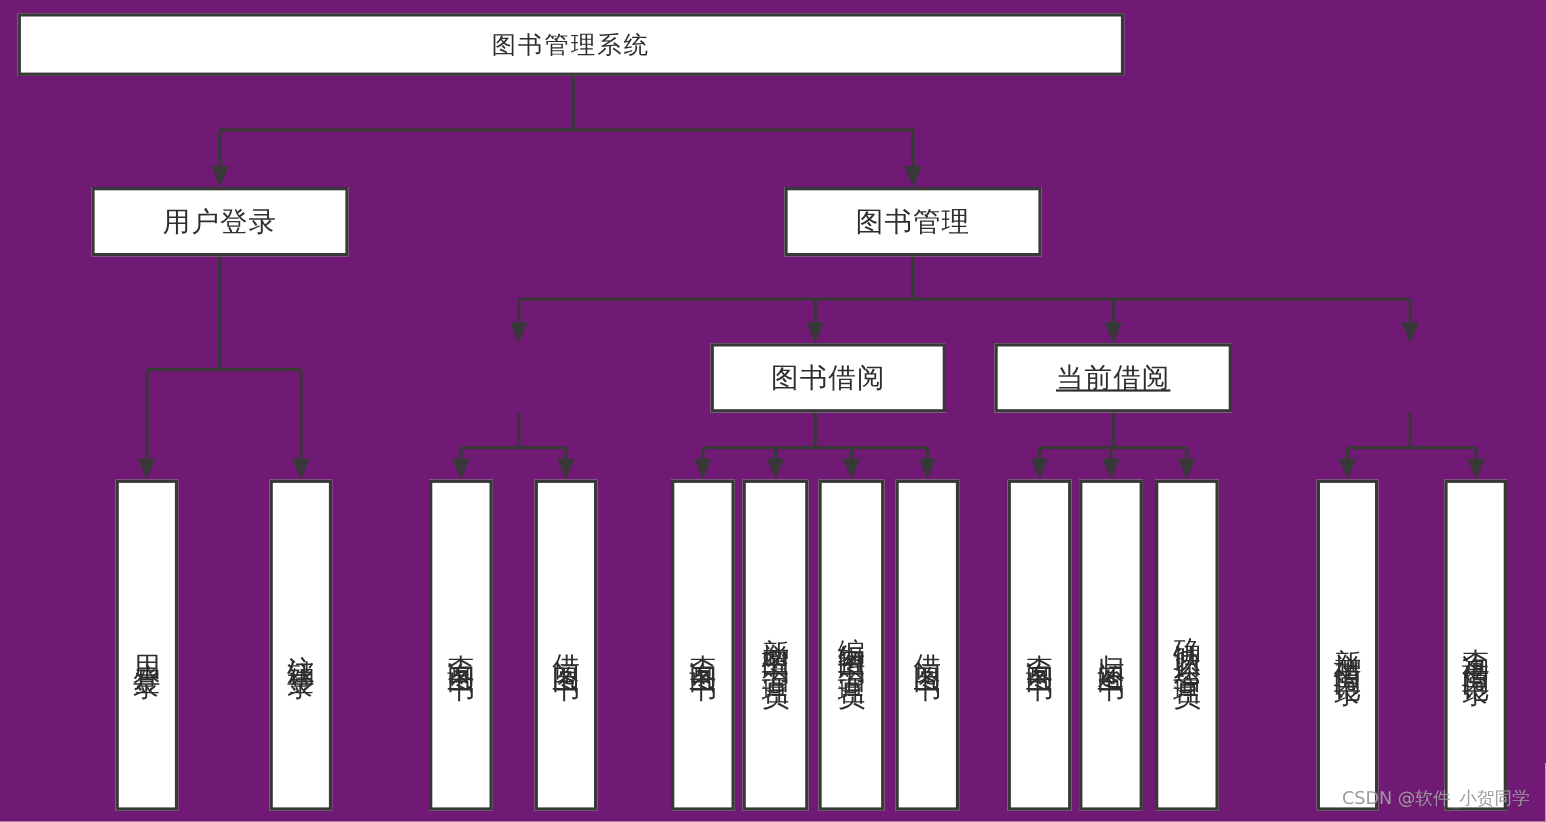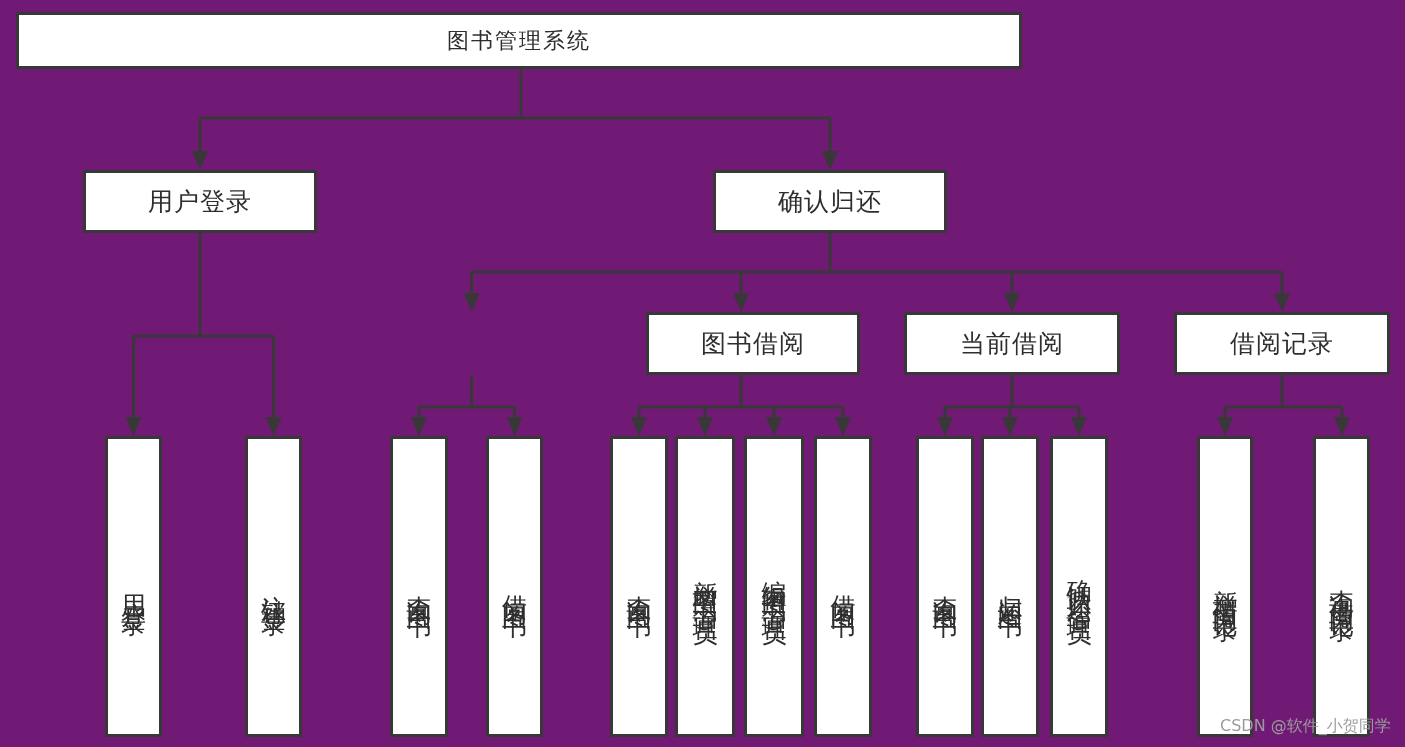--- a/index.html
+++ b/index.html
@@ -46,21 +46,21 @@
   }
 
   
   .root-node   { left: 16px;  top: 12px;  width: 1006px; height: 57px; }
 
   .l1-a { left: 83px;  top: 170px; width: 234px; height: 63px; }
   .l1-b { left: 713px; top: 170px; width: 234px; height: 63px; }
 
   .l2-a { left: 363px;  top: 312px; width: 215px; height: 63px; }
   .l2-b { left: 634px;  top: 312px; width: 214px; height: 63px; margin-left: 12px; }
-  .l2-c { left: 904px;  top: 312px; width: 216px; height: 63px; }
+  .l2-c { left: 904px;  top: 312px; width: 216px; height: 63px; text-decoration: underline; }
   .l2-d { left: 1174px; top: 312px; width: 216px; height: 63px; }
 
   .leaf { top: 436px; height: 301px; }
   .leaf-1  { left: 105px;  width: 57px; }
   .leaf-2  { left: 245px;  width: 57px; }
   .leaf-3  { left: 390px;  width: 58px; }
   .leaf-4  { left: 486px;  width: 57px; }
   .leaf-5  { left: 610px;  width: 58px; }
   .leaf-6  { left: 675px;  width: 60px; }
   .leaf-7  { left: 744px;  width: 60px; }
@@ -130,31 +130,28 @@
   </svg>
 
   <div class="node root-node">
     <span class="h-label">图书管理系统</span>
   </div>
 
   <div class="node l1-a">
     <span class="h-label">用户登录</span>
   </div>
   <div class="node l1-b">
-    <span class="h-label">确认归还</span>
+    <span class="h-label">图书管理</span>
   </div>
 
   <div class="node l2-b">
     <span class="h-label">图书借阅</span>
   </div>
   <div class="node l2-c">
     <span class="h-label">当前借阅</span>
-  </div>
-  <div class="node l2-d">
-    <span class="h-label">借阅记录</span>
   </div>
 
   <div class="node leaf leaf-1">
     <span class="v-label">用户登录</span>
   </div>
   <div class="node leaf leaf-2">
     <span class="v-label">注销登录</span>
   </div>
   <div class="node leaf leaf-3">
     <span class="v-label">查询图书</span>

